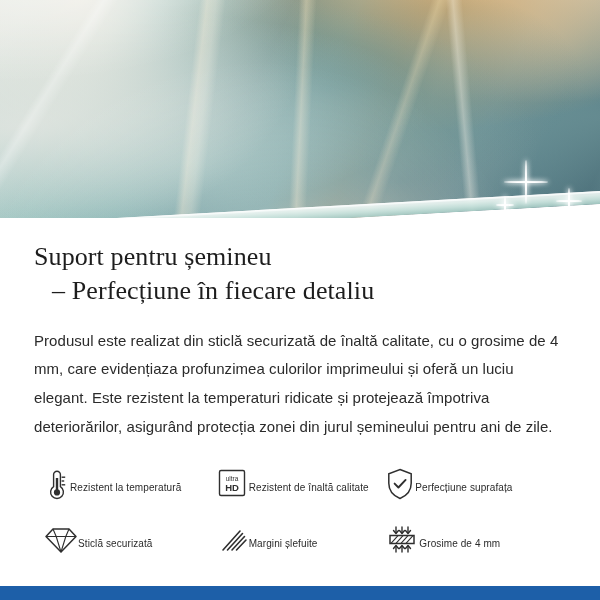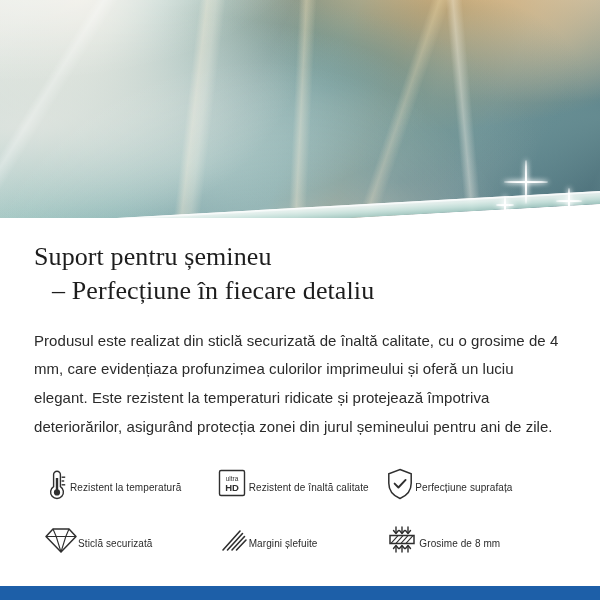--- a/index.html
+++ b/index.html
@@ -279,20 +279,20 @@
         <div class="feature-icon">
           <svg width="34" height="32" viewBox="0 0 34 32">
             <path d="M11 3v6M17 3v6M23 3v6" stroke="#2f2f2f" stroke-width="1.4" stroke-linecap="round"></path>
             <path d="M8.5 6.5L11 9.5L13.5 6.5M14.5 6.5L17 9.5L19.5 6.5M20.5 6.5L23 9.5L25.5 6.5" fill="none" stroke="#2f2f2f" stroke-width="1.4" stroke-linecap="round" stroke-linejoin="round"></path>
             <rect x="5" y="11.5" width="24" height="8" fill="none" stroke="#2f2f2f" stroke-width="1.5"></rect>
             <path d="M6 19.3L13 11.7M11 19.3L18 11.7M16 19.3L23 11.7M21 19.3L28 11.7" stroke="#2f2f2f" stroke-width="1.1"></path>
             <path d="M11 28v-6M17 28v-6M23 28v-6" stroke="#2f2f2f" stroke-width="1.4" stroke-linecap="round"></path>
             <path d="M8.5 24.5L11 21.5L13.5 24.5M14.5 24.5L17 21.5L19.5 24.5M20.5 24.5L23 21.5L25.5 24.5" fill="none" stroke="#2f2f2f" stroke-width="1.4" stroke-linecap="round" stroke-linejoin="round"></path>
           </svg>
         </div>
-        <div class="feature-label">Grosime de 8 mm</div>
+        <div class="feature-label">Grosime de 4 mm</div>
       </div>
 
     </div>
   </div>
 
   <div class="footer-bar"></div>
 </div>
 
 </body></html>

